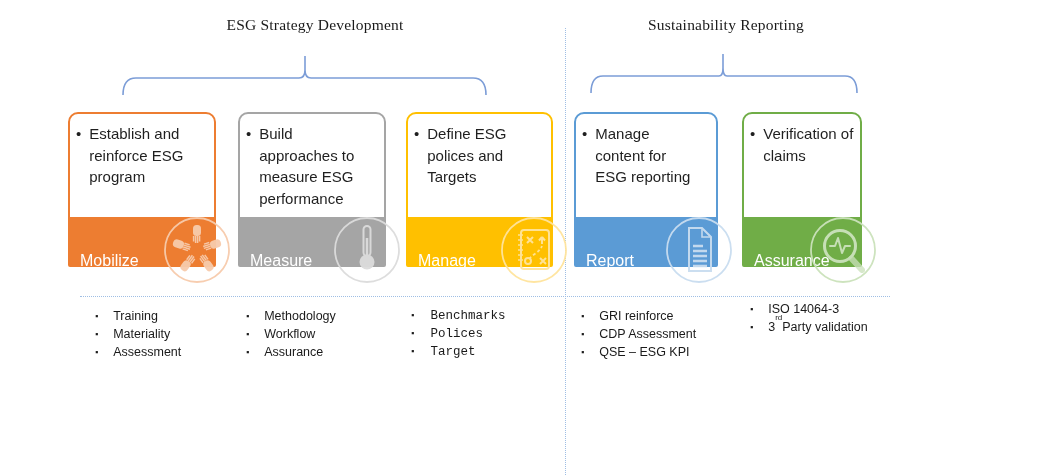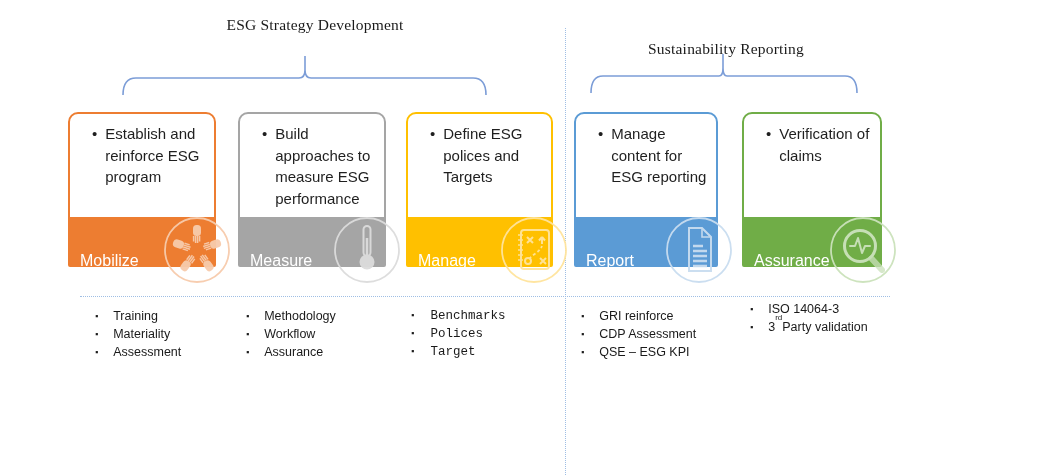--- a/index.html
+++ b/index.html
@@ -21,21 +21,21 @@
   .hline {
     position:absolute; left:80px; top:296px; width:810px; height:0;
     border-top:1.5px dotted var(--dotline);
   }
   .phase-card {
     position:absolute; top:112px; height:155px; box-sizing:border-box;
     background:#ffffff; border:2px solid var(--accent);
     border-radius:10px 10px 2px 2px;
   }
   .card-bullet {
-    display:flex; padding:9px 4px 0 22px; color:#1f1f1f;
+    display:flex; padding:9px 4px 0 6px; color:#1f1f1f;
     font-size:15px; line-height:21.5px;
   }
   .card-bullet::before { content:"\2022"; margin-right:8px; }
   .card-text { white-space:pre-line; }
   .band {
     position:absolute; left:0; right:0; bottom:0; height:48px;
     background:var(--accent);
   }
   .band-label {
     color:#ffffff; font-size:16px; line-height:48px; padding-left:10px;
@@ -50,21 +50,21 @@
   .li-row { display:flex; line-height:18px; white-space:nowrap; }
   .li-row::before { content:"\25aa"; font-size:9px; line-height:18px; margin-right:15px; }
   sup { font-size:8px; line-height:0; }
 </style>
 </head>
 <body>
 
 <div id="canvas" style="--connector: #7c9dd7; --dotline: #9fbee4;">
 
   <div class="group-title" style="left:165px; top:16px; width:300px;">ESG Strategy Development</div>
-  <div class="group-title" style="left:576px; top:40px; width:300px;">Sustainability Reporting</div>
+  <div class="group-title" style="left:576px; top:16px; width:300px;">Sustainability Reporting</div>
 
   <svg class="brace" style="left:122px; top:54px;" width="365" height="43" viewBox="0 0 365 43">
     <path d="M1,41 Q1,24 14,24 L177,24 Q183,24 183,16 L183,2 M183,2 L183,16 Q183,24 189,24 L351,24 Q364,24 364,41"></path>
   </svg>
   <svg class="brace" style="left:590px; top:52px;" width="268" height="43" viewBox="0 0 268 43">
     <path d="M1,41 Q1,24 13,24 L129,24 Q133,24 133,16 L133,2 M133,2 L133,16 Q133,24 137,24 L255,24 Q267,24 267,41"></path>
   </svg>
 
   <div class="vline"></div>
   <div class="hline"></div>
@@ -154,21 +154,21 @@
       <div class="band-label">Report</div>
     </div>
     <svg class="icon" viewBox="0 0 74 74">
       <circle cx="37" cy="37" r="32" fill="none" stroke="currentColor" stroke-width="1.8"></circle>
       <path d="M27,15 h13 l9,9 v34 h-22 z" fill="none" stroke="currentColor" stroke-width="2"></path>
       <path d="M40,15 v9 h9" fill="none" stroke="currentColor" stroke-width="1.6"></path>
       <path d="M31,33 h10 M31,38 h14 M31,43 h14 M31,48 h14 M31,53 h14" stroke="currentColor" stroke-width="2.4" fill="none"></path>
     </svg>
   </div>
 
-  <div class="phase-card" style="left: 742px; width: 140px; --accent: #70AD47; --tint: #CBE2BB;">
+  <div class="phase-card" style="left: 742px; width: 120px; --accent: #70AD47; --tint: #CBE2BB;">
     <div class="card-bullet">
       <span class="card-text">Verification of
 claims</span>
     </div>
     <div class="band">
       <div class="band-label">Assurance</div>
     </div>
     <svg class="icon" viewBox="0 0 74 74">
       <circle cx="37" cy="37" r="32" fill="none" stroke="currentColor" stroke-width="1.8"></circle>
       <circle cx="34" cy="33" r="15.5" fill="none" stroke="currentColor" stroke-width="3"></circle>

